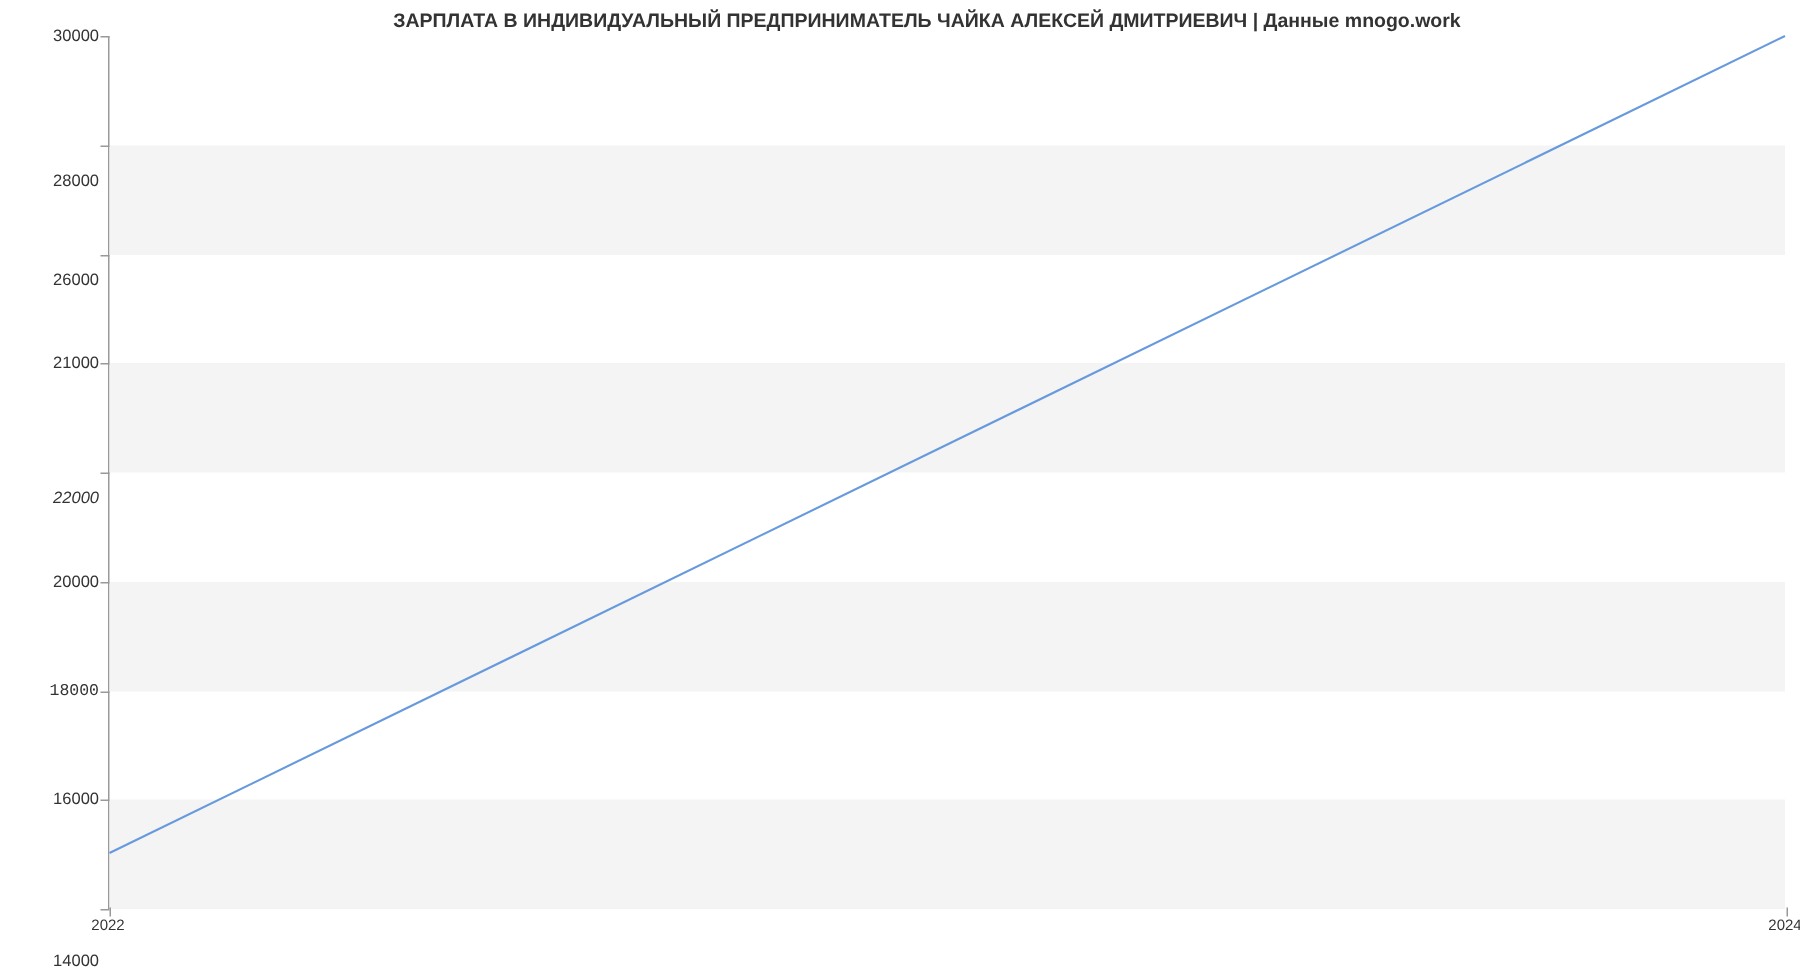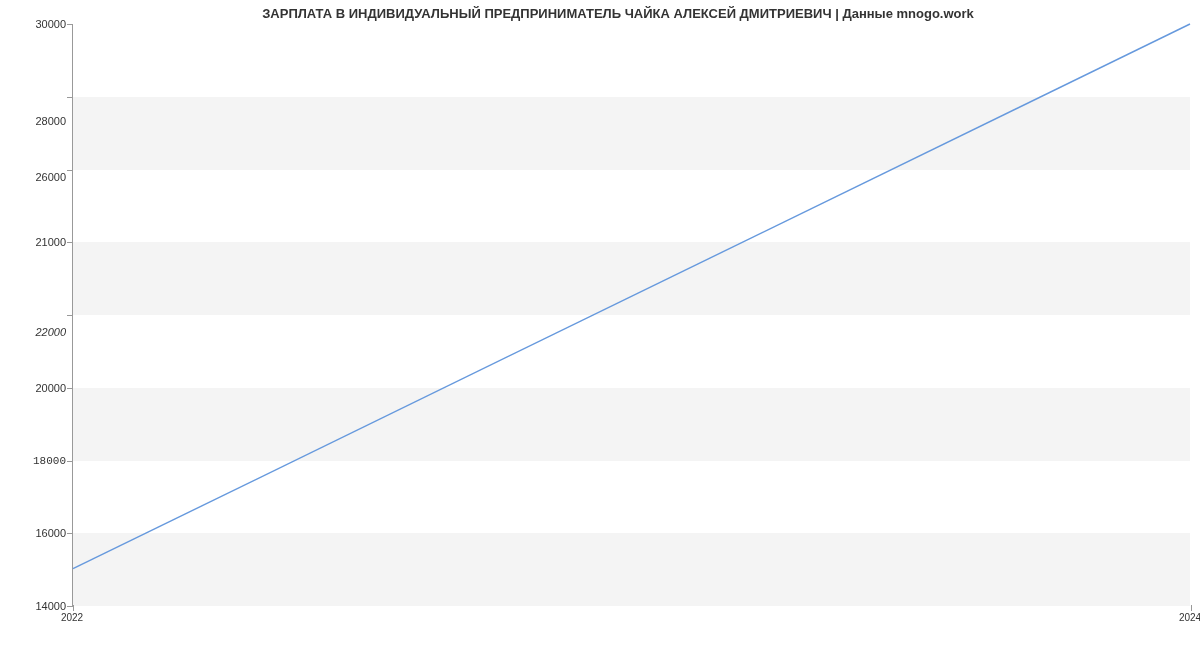--- a/index.html
+++ b/index.html
@@ -32,23 +32,23 @@
     <div class="y-tick" style="top: 363.75px;"></div>
     <div class="y-tick" style="top: 291px;"></div>
     <div class="y-tick" style="top: 218.25px;"></div>
     <div class="y-tick" style="top: 145.5px;"></div>
     <div class="y-tick" style="top: 72.75px;"></div>
     <div class="y-tick" style="top: 0px;"></div>
     <div class="x-tick" style="left: 0px;"></div>
     <div class="x-tick" style="left: 1118px;"></div>
   </div>
 
-<div class="y-label" style="top: 606px;">14000</div>
+<div class="y-label" style="top: 641px;">14000</div>
 <div class="y-label" style="top: 533.25px;">16000</div>
 <div class="y-label" style="top: 460.5px; font-family: Liberation Mono, monospace;">18000</div>
 <div class="y-label" style="top: 387.75px;">20000</div>
 <div class="y-label" style="top: 332px; font-style: italic;">22000</div>
 <div class="y-label" style="top: 242.25px;">21000</div>
-<div class="y-label" style="top: 177px;">26000</div>
+<div class="y-label" style="top: 187px;">26000</div>
 <div class="y-label" style="top: 96.75px; margin-top: 24px;">28000</div>
 <div class="y-label" style="top: 24px;">30000</div>
 <div class="x-label" style="left: 72px;">2022</div>
 <div class="x-label" style="left: 1190px;">2024</div>
 
 </body></html>

